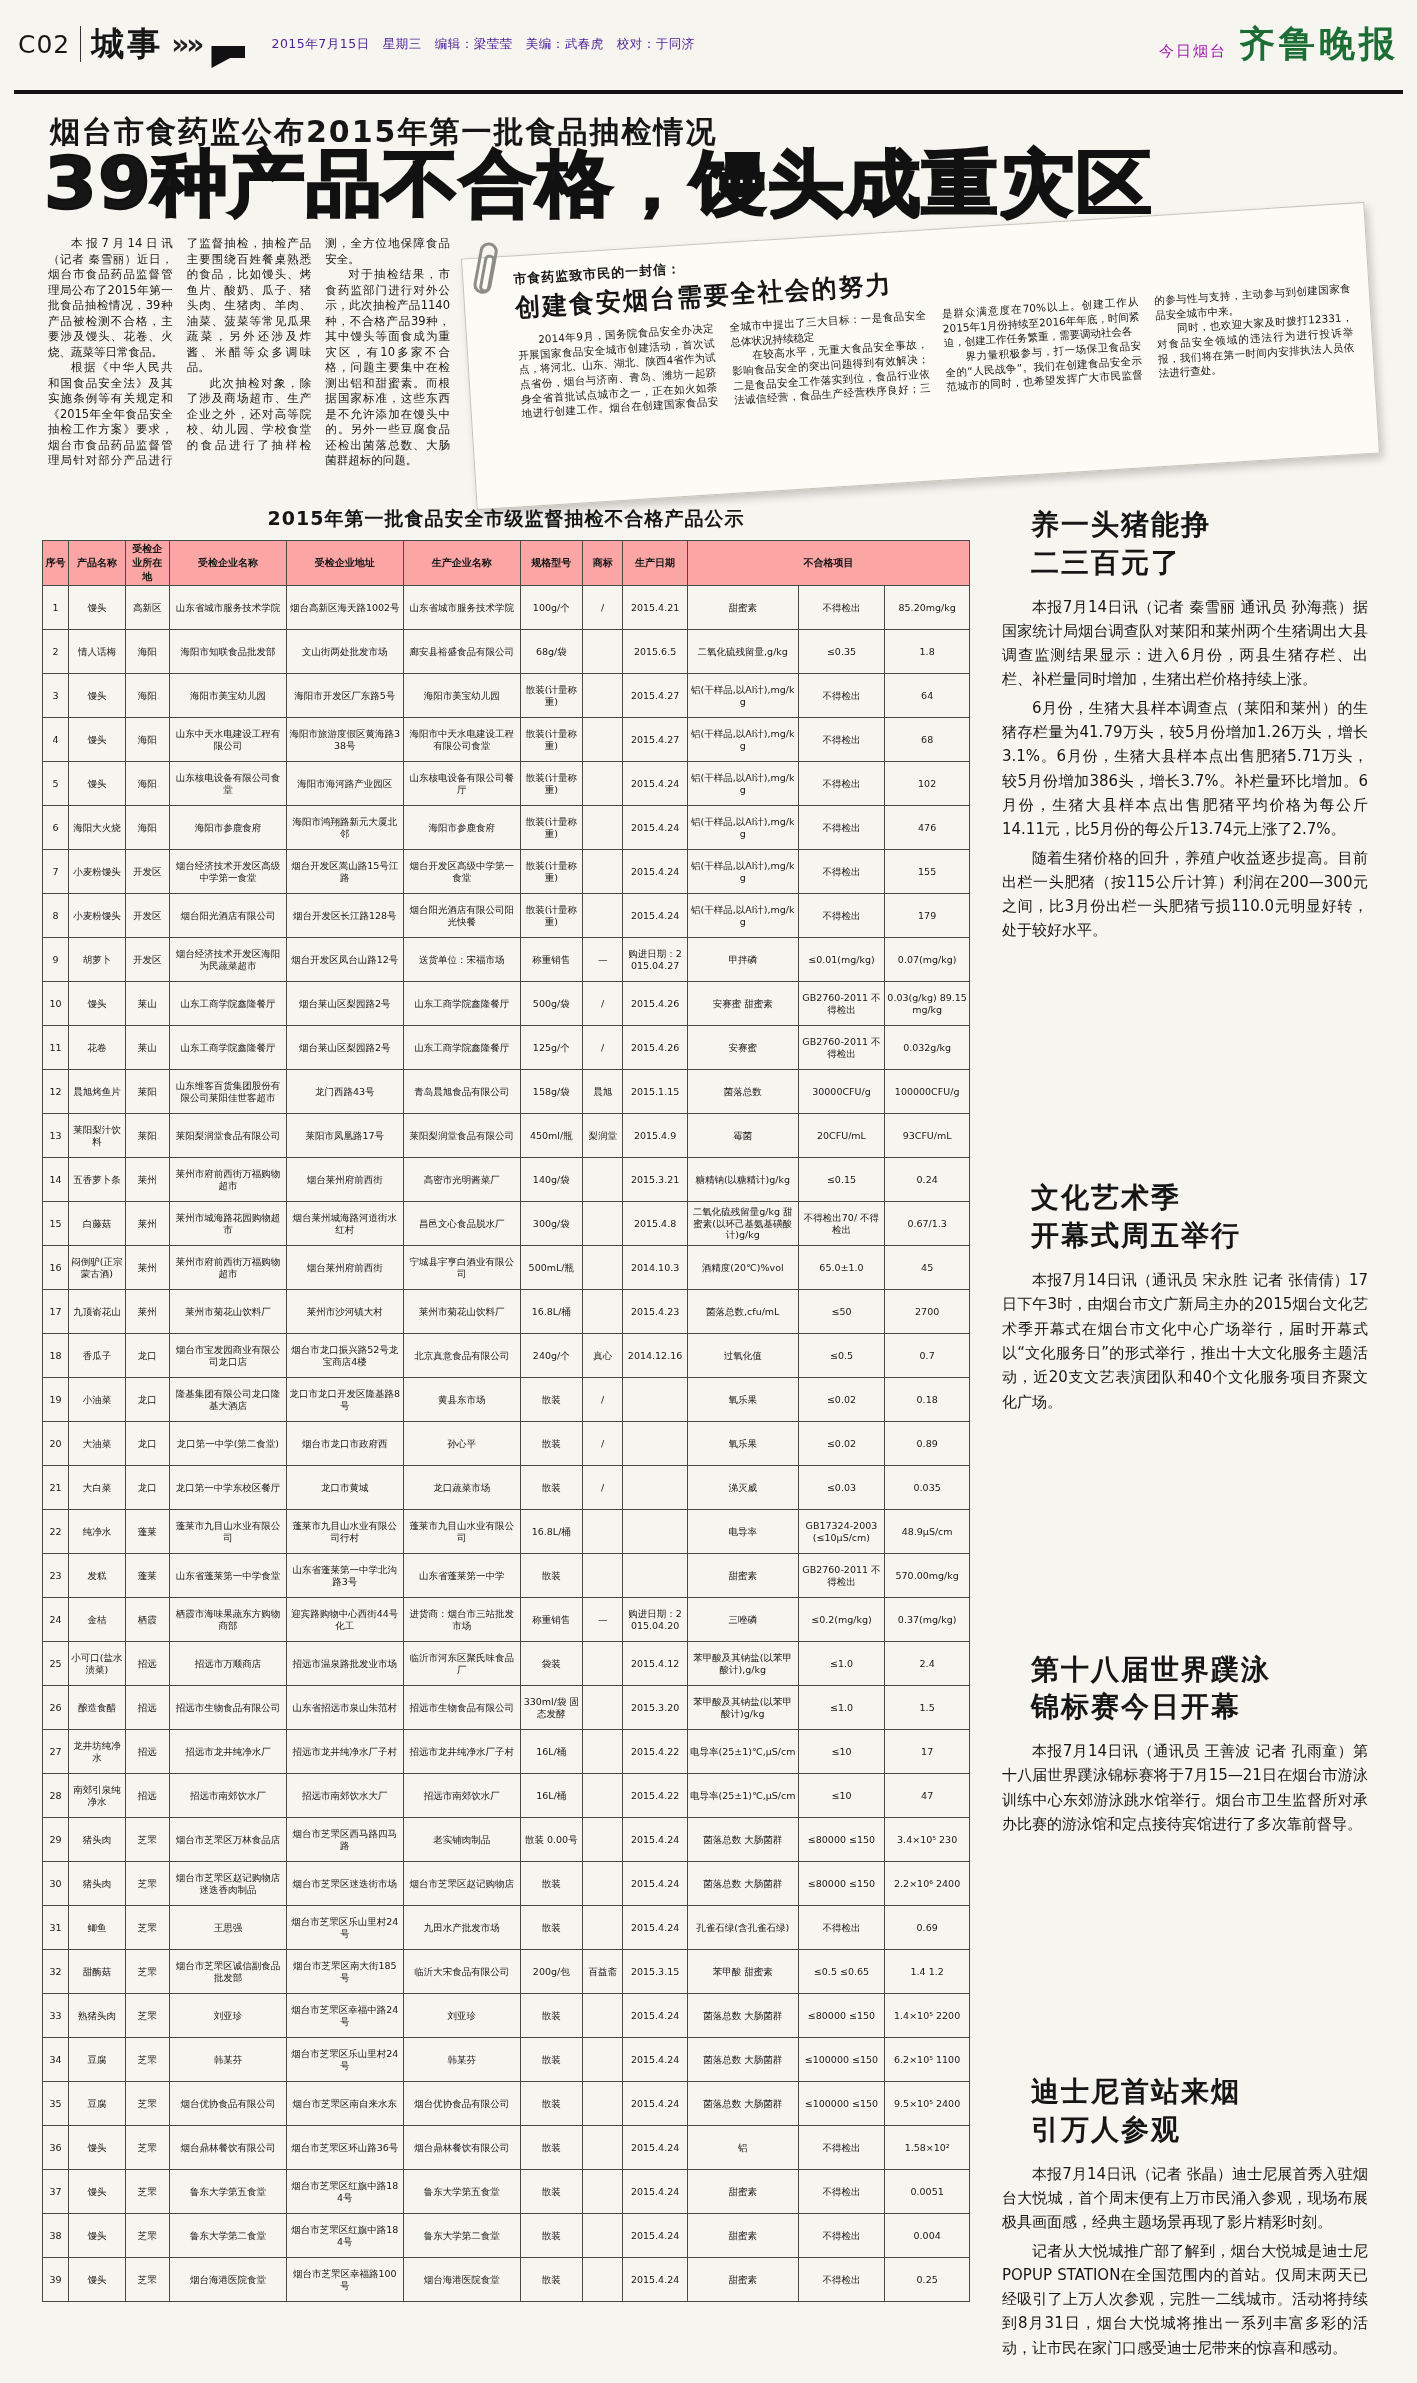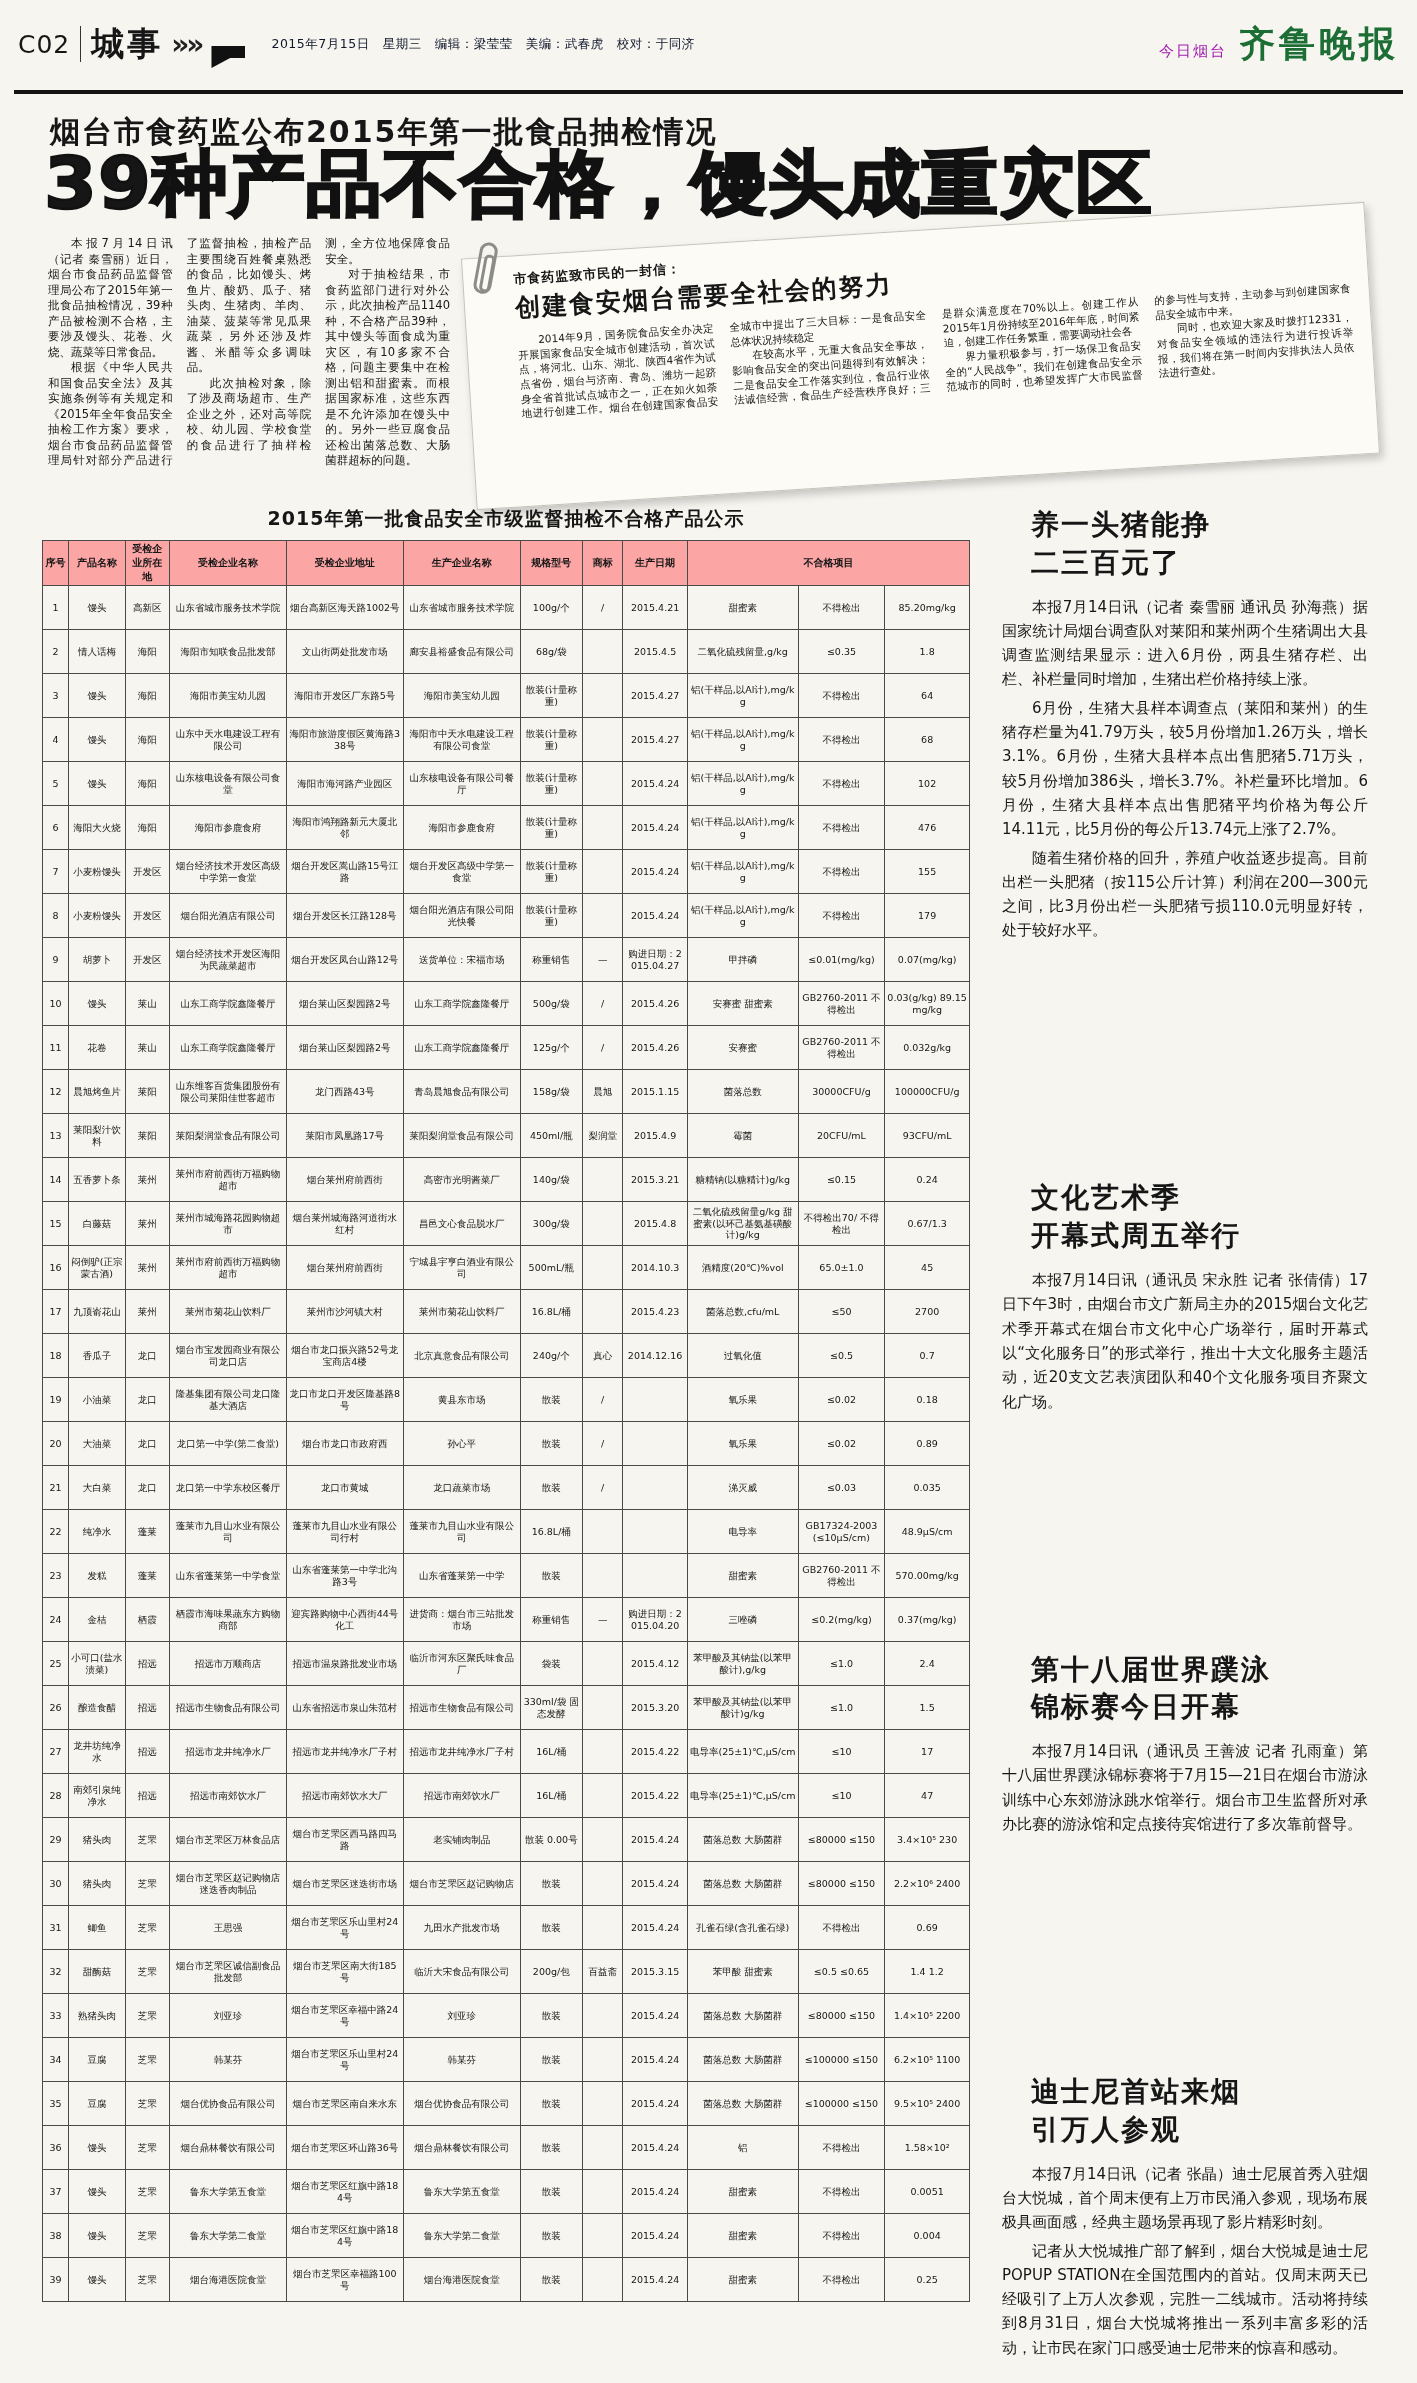--- a/index.html
+++ b/index.html
@@ -11,21 +11,21 @@
   }
 
   
   .topbar { position:absolute; top:12px; left:18px; right:18px; height:64px; display:flex; align-items:center; }
   .pageno { font-size:25px; font-weight:normal; letter-spacing:1px; }
   .divider-v { width:1px; height:36px; background:#333; margin:0 10px; }
   .section-name { font-size:33px; font-weight:900; letter-spacing:3px; }
   .chevrons { font-size:28px; font-weight:900; margin-left:8px; color:#222; letter-spacing:-3px; }
   .flag { width:34px; height:22px; background:#111; margin-left:10px; margin-top:26px;
           clip-path:polygon(0 0,100% 0,100% 55%,55% 55%,0 100%); }
-  .dateline { margin-left:26px; font-size:12.5px; color:#0f172a; letter-spacing:.5px; align-self:center; }
+  .dateline { margin-left:26px; font-size:12.5px; color:#4c1d95; letter-spacing:.5px; align-self:center; }
   .masthead { margin-left:auto; display:flex; align-items:baseline; gap:12px; }
   .paper-left { font-size:15px; color:#a21caf; letter-spacing:2px; }
   .paper-logo { font-size:36px; font-weight:900; color:#1c6e35;
                 font-family:"DejaVu Serif","Liberation Serif",serif; letter-spacing:4px; }
   .rule { position:absolute; top:90px; left:14px; right:14px; height:4px; background:#141414; }
 
   
   .kicker { position:absolute; top:112px; left:50px; font-size:30px; font-weight:900; letter-spacing:2px; }
   .main-title { position:absolute; top:148px; left:44px; width:1330px;
                 font-size:76px; font-weight:900; letter-spacing:1px; line-height:1.0;
@@ -160,21 +160,21 @@
           </tr>
           <tr>
             <td>2</td>
             <td>情人话梅</td>
             <td>海阳</td>
             <td>海阳市知联食品批发部</td>
             <td>文山街两处批发市场</td>
             <td>廊安县裕盛食品有限公司</td>
             <td>68g/袋</td>
             <td></td>
-            <td>2015.4.5</td>
+            <td>2015.6.5</td>
             <td>二氧化硫残留量,g/kg</td>
             <td>≤0.35</td>
             <td>1.8</td>
           </tr>
           <tr>
             <td>3</td>
             <td>馒头</td>
             <td>海阳</td>
             <td>海阳市美宝幼儿园</td>
             <td>海阳市开发区厂东路5号</td>

